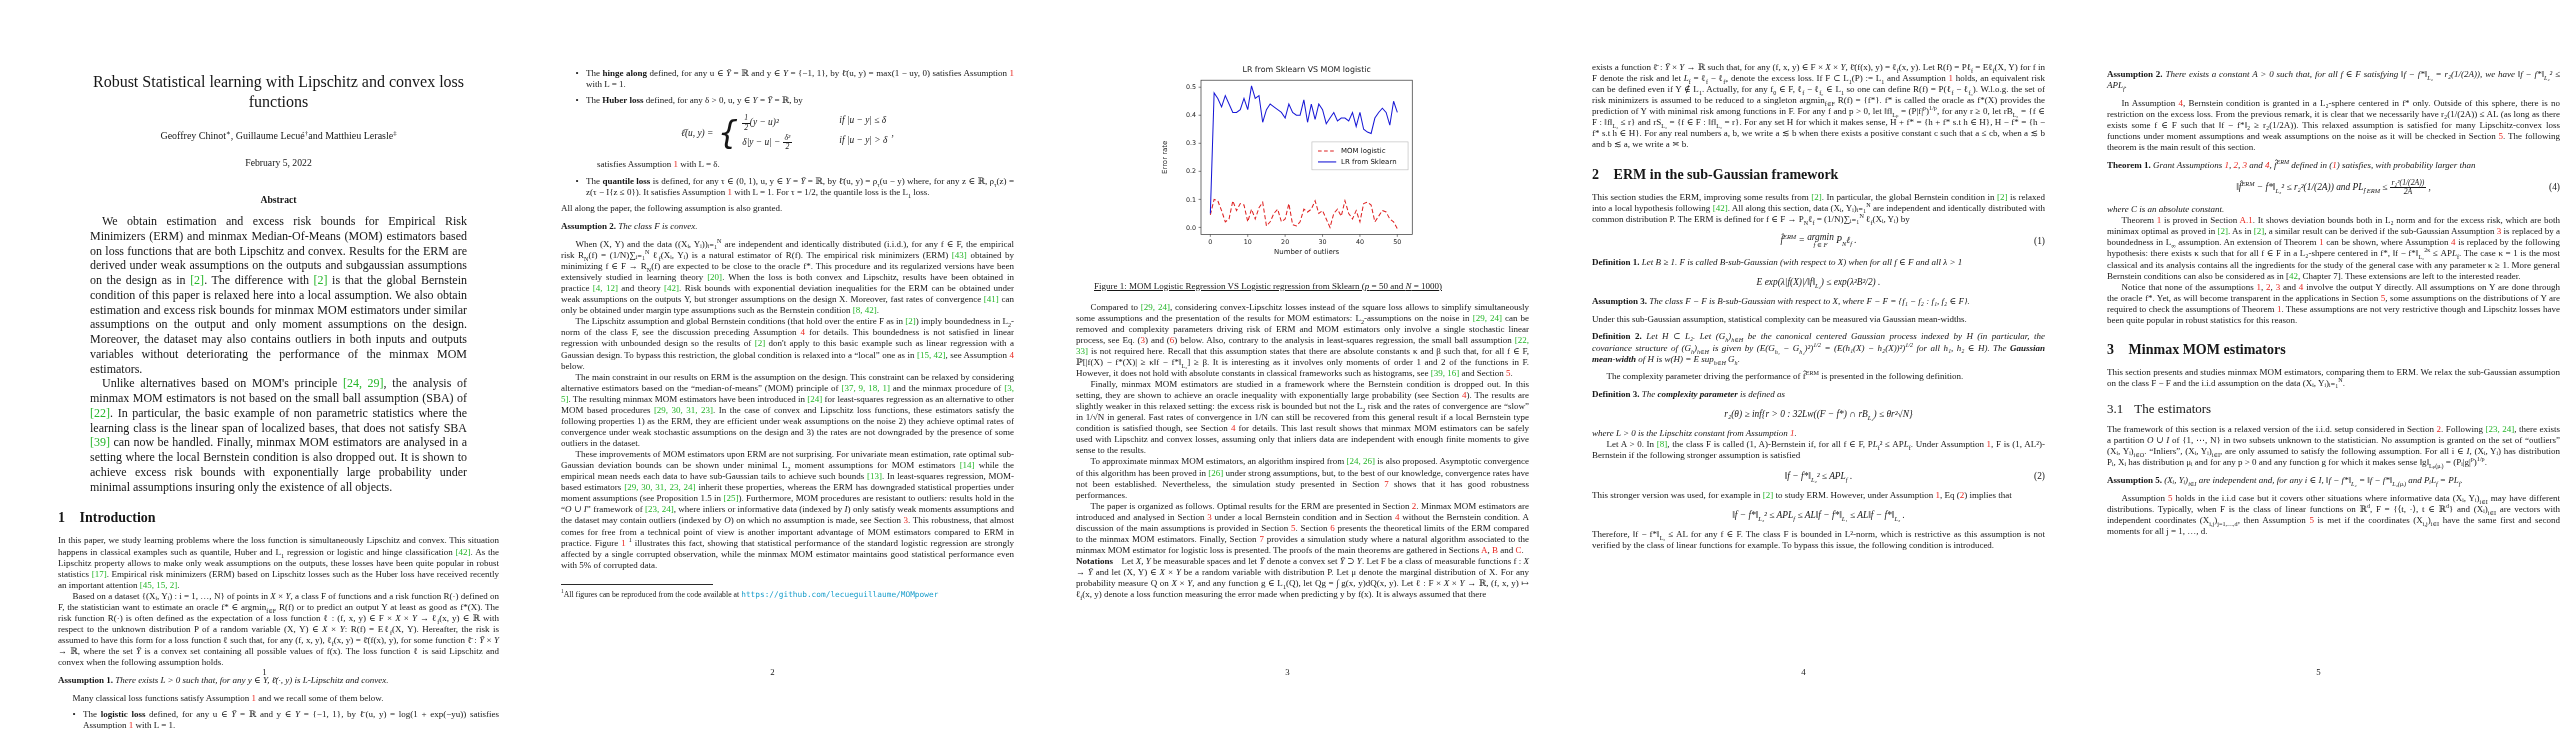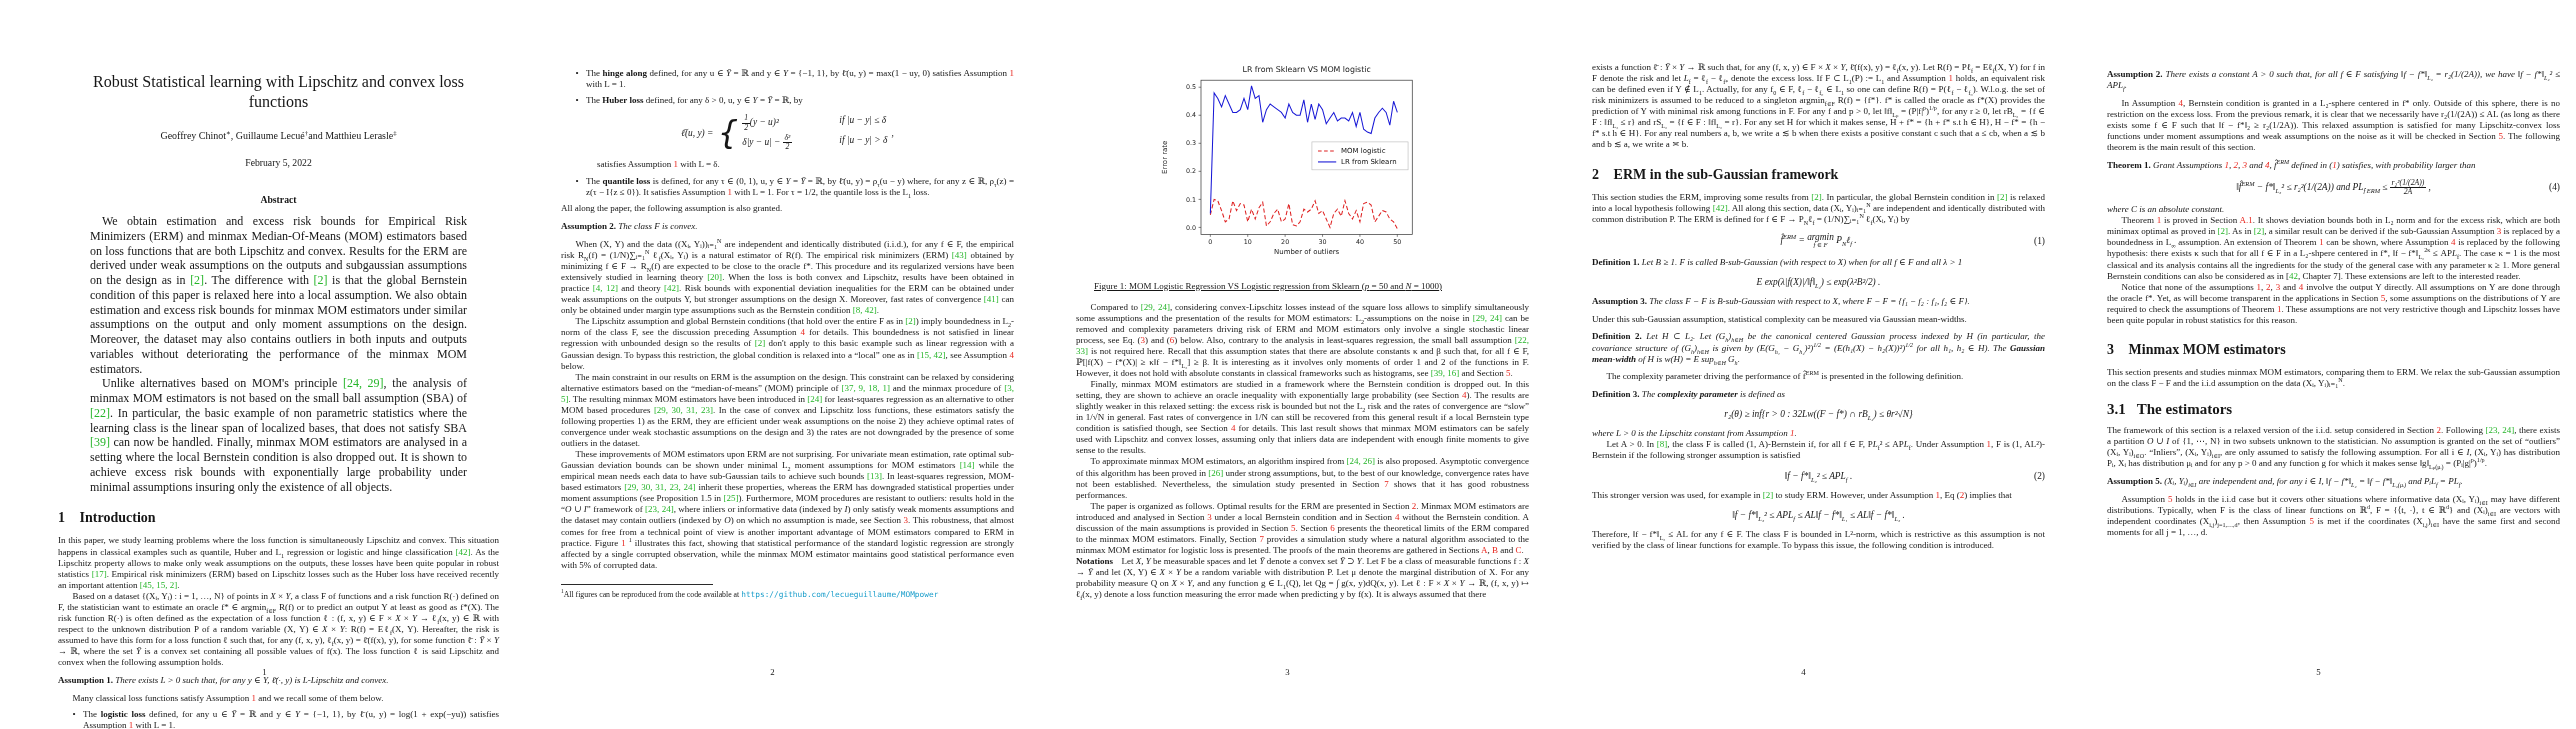--- a/index.html
+++ b/index.html
@@ -22,21 +22,21 @@
   .para .lead{font-weight:bold;padding-right:8.5px;}
   .bullet{display:flex;gap:7.3px;margin:5.5px 0 5.5px 14.6px;}
   .bullet .dot{line-height:1.23;font-size:9px;}
   .bullet .btext{flex:1;font-size:9px;line-height:1.23;text-align:justify;}
   .sub-bullet{margin-left:36px;margin-bottom:5.5px;text-indent:0;}
   .statement{font-size:9px;line-height:1.23;text-align:justify;margin:6.7px 0;}
   .statement .label{font-weight:bold;}
   .statement .body{font-style:italic;}
   h2.heading{font-size:14px;margin:16px 0 9px;font-weight:bold;}
   h2.heading .num{margin-right:14.6px;}
-  h3.subheading{font-size:15px;margin:12px 0 7.3px;font-weight:bold;}
+  h3.subheading{font-size:13px;margin:12px 0 7.3px;font-weight:normal;}
   h3.subheading .num{margin-right:11px;}
   .eq{position:relative;text-align:center;font-style:italic;font-size:9.4px;margin:8px 0;line-height:1.3;}
   .eq .eqnum{position:absolute;right:0;top:50%;transform:translateY(-50%);font-style:normal;}
   .cases-wrap{display:inline-flex;align-items:center;gap:4.3px;}
   .brace{font-size:32px;font-weight:300;line-height:.85;font-family:"DejaVu Sans",sans-serif;}
   .cases-rows{display:flex;flex-direction:column;gap:1.8px;text-align:left;}
   .cases-row{display:flex;gap:18px;}
   .cases-row .ce{min-width:79px;}
   .frac{display:inline-flex;flex-direction:column;vertical-align:middle;text-align:center;line-height:1.08;font-size:.82em;}
   .frac .fd{border-top:0.6px solid #161616;padding:0 1.8px;}

